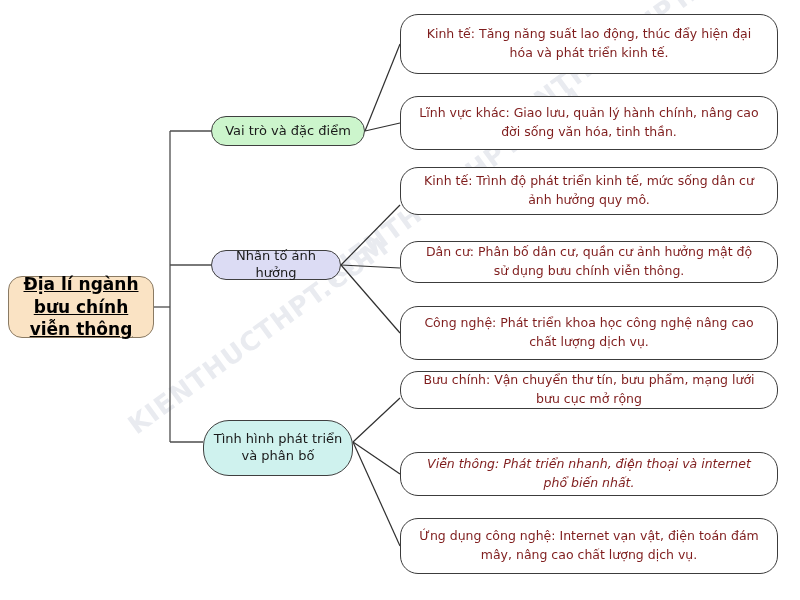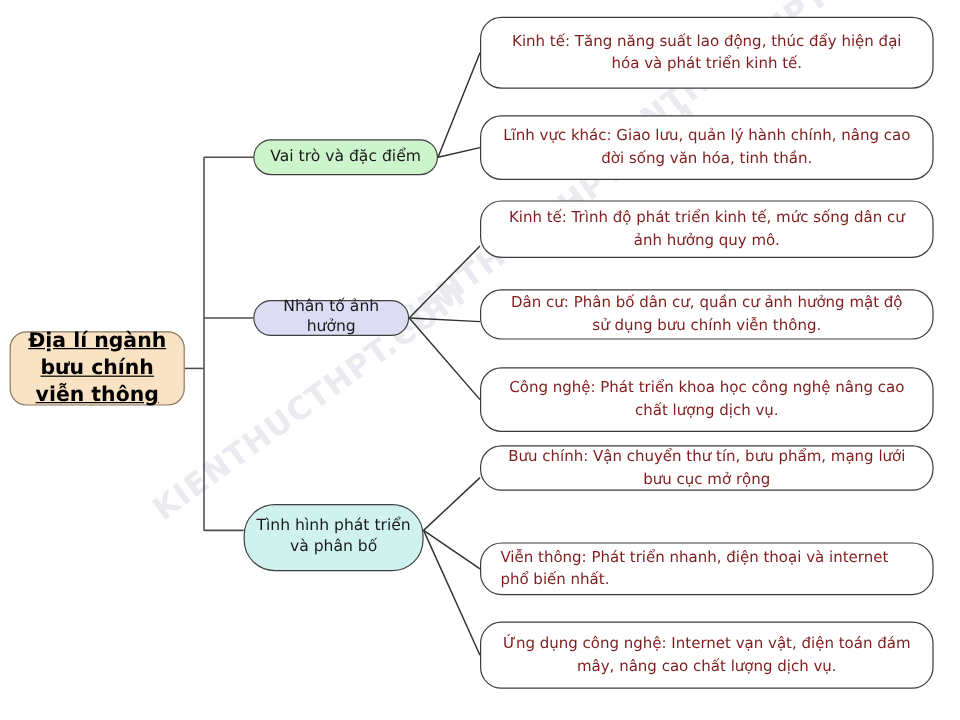--- a/index.html
+++ b/index.html
@@ -117,21 +117,22 @@
     border: 1.1px solid #3c3c3c;
     background: #ffffff;
     border-radius: 18px;
     font-size: 12.5px;
     color: #7f1d1d;
     line-height: 1.5;
     padding: 0 16px;
   }
   .leaf.align-left {
     justify-content: flex-start;
-    text-align: left;
+    text-align: center;
+    font-style: italic;
   }
 
   #leaf-0 { left: 400px; top: 14px;  width: 378px; height: 60px; }
   #leaf-1 { left: 400px; top: 96px;  width: 378px; height: 54px; }
   #leaf-2 { left: 400px; top: 167px; width: 378px; height: 48px; }
   #leaf-3 { left: 400px; top: 241px; width: 378px; height: 42px; }
   #leaf-4 { left: 400px; top: 306px; width: 378px; height: 54px; text-align: center; }
   #leaf-5 { left: 400px; top: 371px; width: 378px; height: 38px; }
   #leaf-6 { left: 400px; top: 452px; width: 378px; height: 44px; }
   #leaf-7 { left: 400px; top: 518px; width: 378px; height: 56px; }

